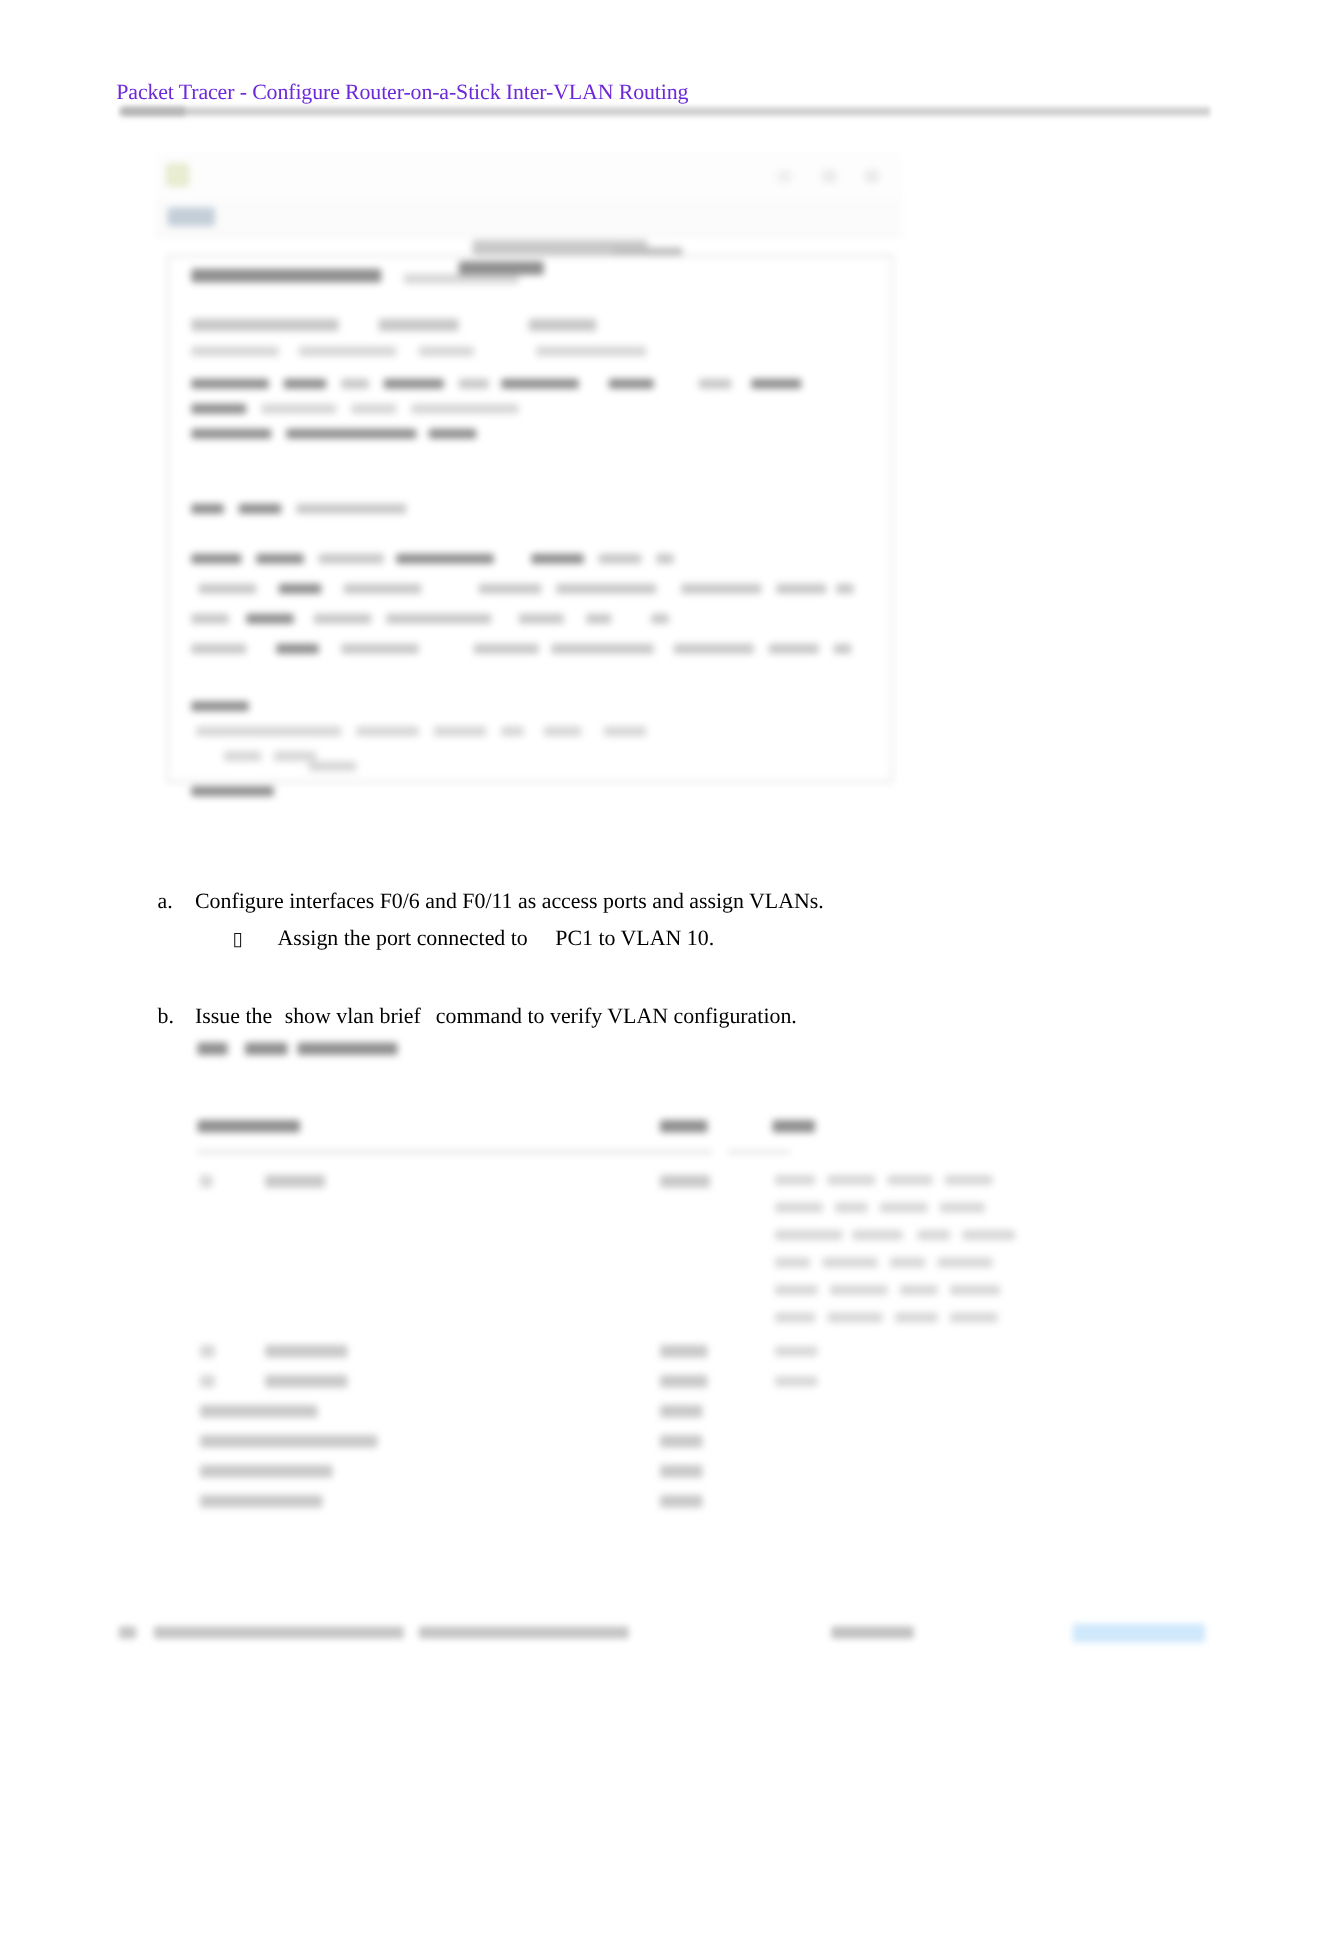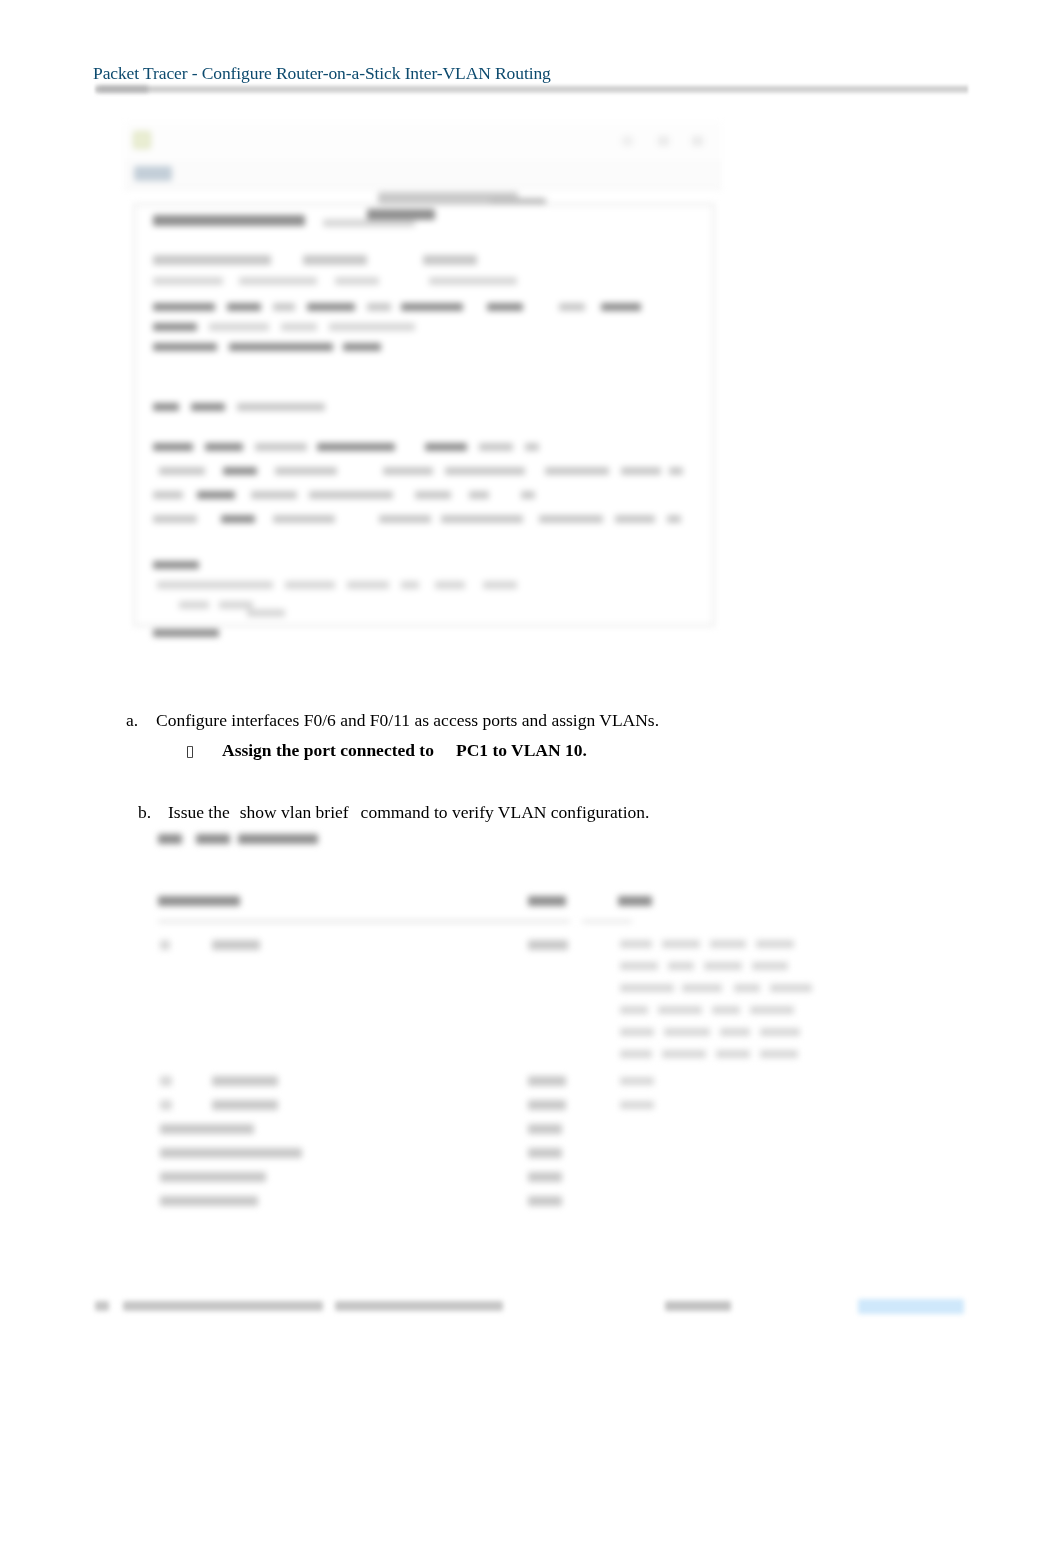--- a/index.html
+++ b/index.html
@@ -29,21 +29,21 @@
   .doc-header {
     position: absolute;
     left: 93px;
     top: 62px;
     width: 880px;
   }
   .doc-header-title {
     font-size: 17.5px;
     line-height: 22px;
     letter-spacing: -0.1px;
-    color: #0c4a6e;
+    color: #6d28d9;
     white-space: nowrap;
   }
   .header-rule {
     position: absolute;
     left: 95px;
     top: 84px;
     width: 873px;
     height: 11px;
     background: linear-gradient(to bottom,
         rgba(255,255,255,0) 0%,
@@ -178,40 +178,38 @@
     line-height: 23px;
     white-space: nowrap;
   }
   .item-a .marker { display: inline-block; width: 30px; }
   .sub-bullet {
     position: absolute;
     left: 186px;
     font-size: 17.5px;
     line-height: 23px;
     white-space: nowrap;
-    font-weight: bold;
   }
   .sub-bullet.one { top: 739px; }
   .sub-bullet.two { top: 768px; }
   .sub-bullet .glyph {
     display: inline-block;
     width: 36px;
     font-family: "DejaVu Sans", sans-serif;
     font-size: 15px;
     color: #111;
   }
   .sub-bullet .gap { display: inline-block; width: 22px; }
   .item-b {
     position: absolute;
     left: 126px;
     top: 801px;
     font-size: 17.5px;
     line-height: 23px;
     white-space: nowrap;
-    margin-left: 12px;
   }
   .item-b .marker { display: inline-block; width: 30px; }
   .item-b .cmd {
     padding: 0 12px 0 10px;
   }
 
   
   .cli-output {
     position: absolute;
     left: 150px;

